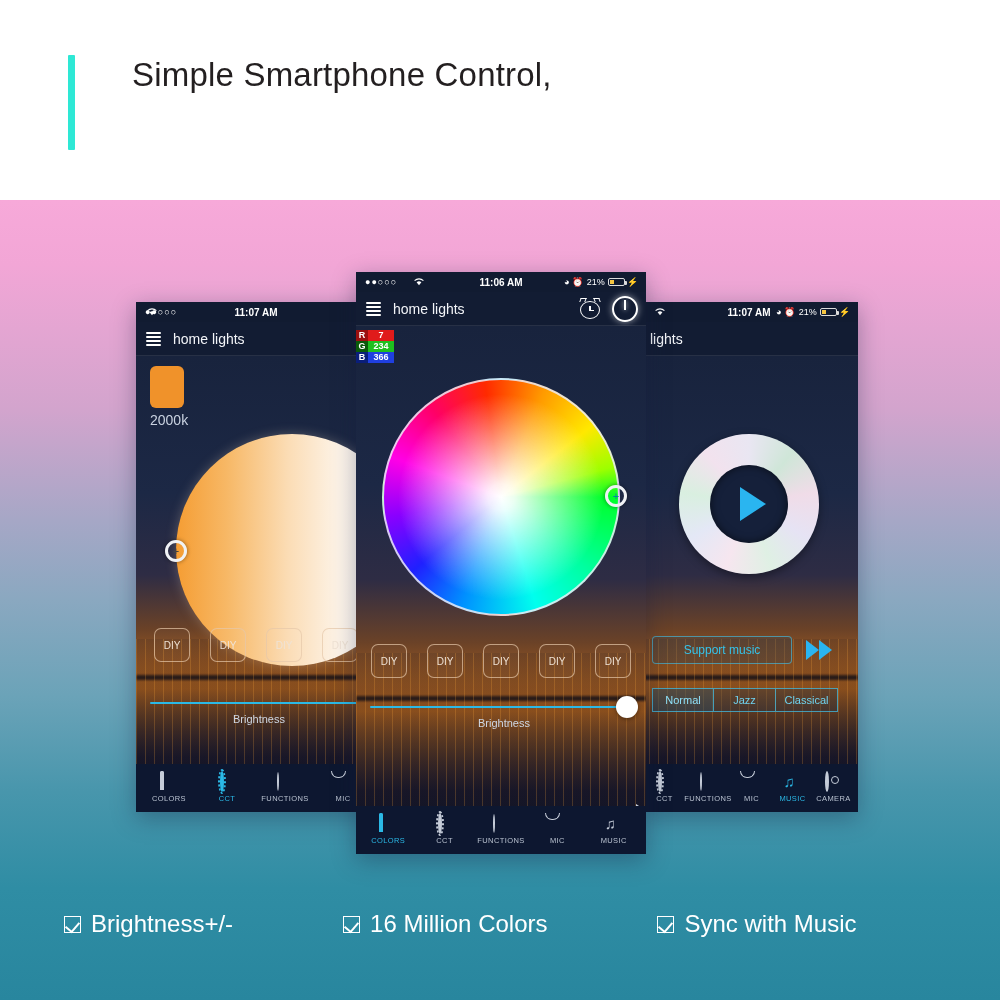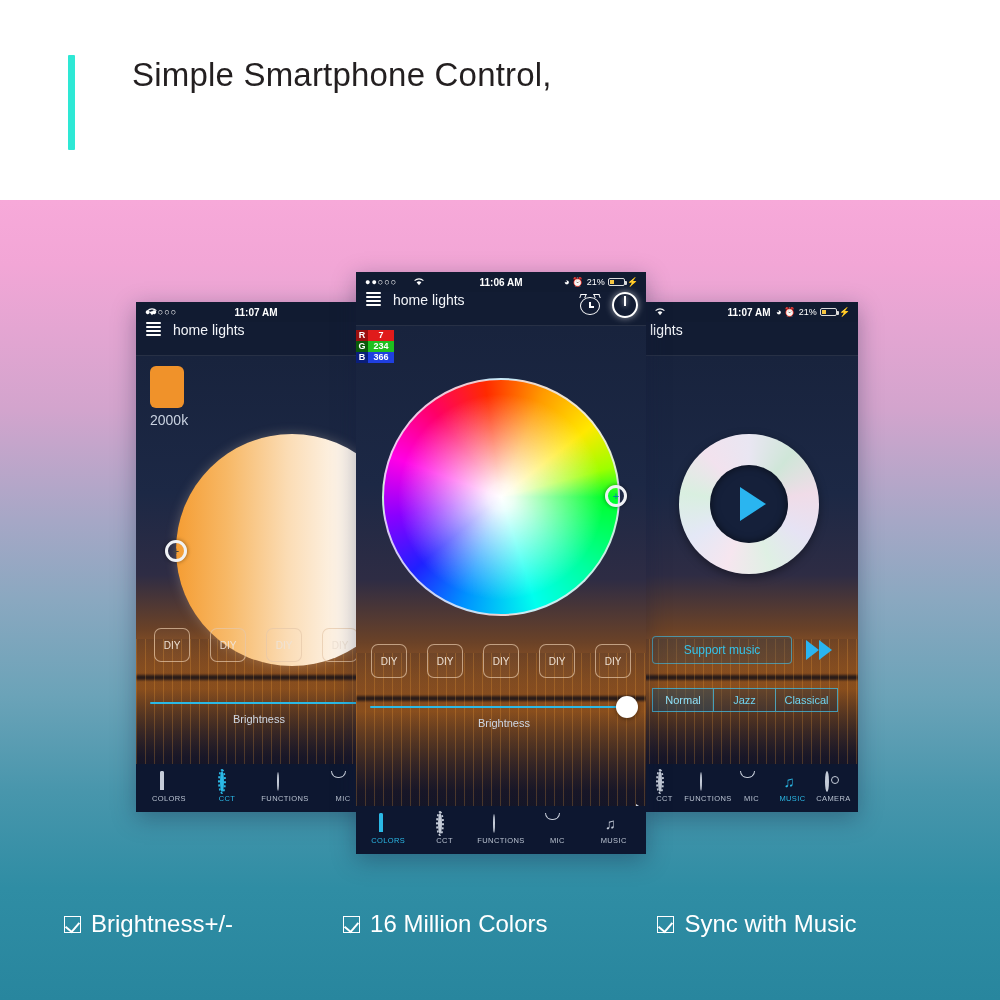--- a/index.html
+++ b/index.html
@@ -71,21 +71,21 @@
   .batt::after { content:""; position:absolute; right:-3px; top:2px; width:2px; height:4px; background:#ddd; border-radius:0 1px 1px 0;}
   .batt i { position:absolute; left:1px; top:1px; height:4px; width:4px; background:#f5c542; display:block; }
 
   .sbmid .sb-wifi { transform:translateX(-88px); }
   .sbright-partial .sb-wifi { left:14px; transform:none; }
 
   
   .appbar {
     position:relative; height:34px; width:100%;
     border-bottom:1px solid rgba(255,255,255,0.09);
-    display:flex; 
+    display:flex; align-items:center;
   }
   .menu-icon { margin-left:10px; width:15px; display:flex; flex-direction:column; gap:2px; }
   .menu-icon span { display:block; height:2px; background:#fff; width:100%; border-radius:1px; }
   .menu-icon span:nth-child(odd){ background:#fff; }
   .appbar-title { margin-left:12px; color:#f2f4f8; font-size:14px; }
   .appbar-right { position:absolute; right:8px; display:flex; align-items:center; gap:12px; }
 
   .alarm-icon { width:20px; height:20px; position:relative; }
   .alarm-icon .ring { position:absolute; inset:2px 0 0 0; border:1.6px solid #fff; border-radius:50%; }
   .alarm-icon .h { position:absolute; left:9px; top:7px; width:1.6px; height:5px; background:#fff; }

